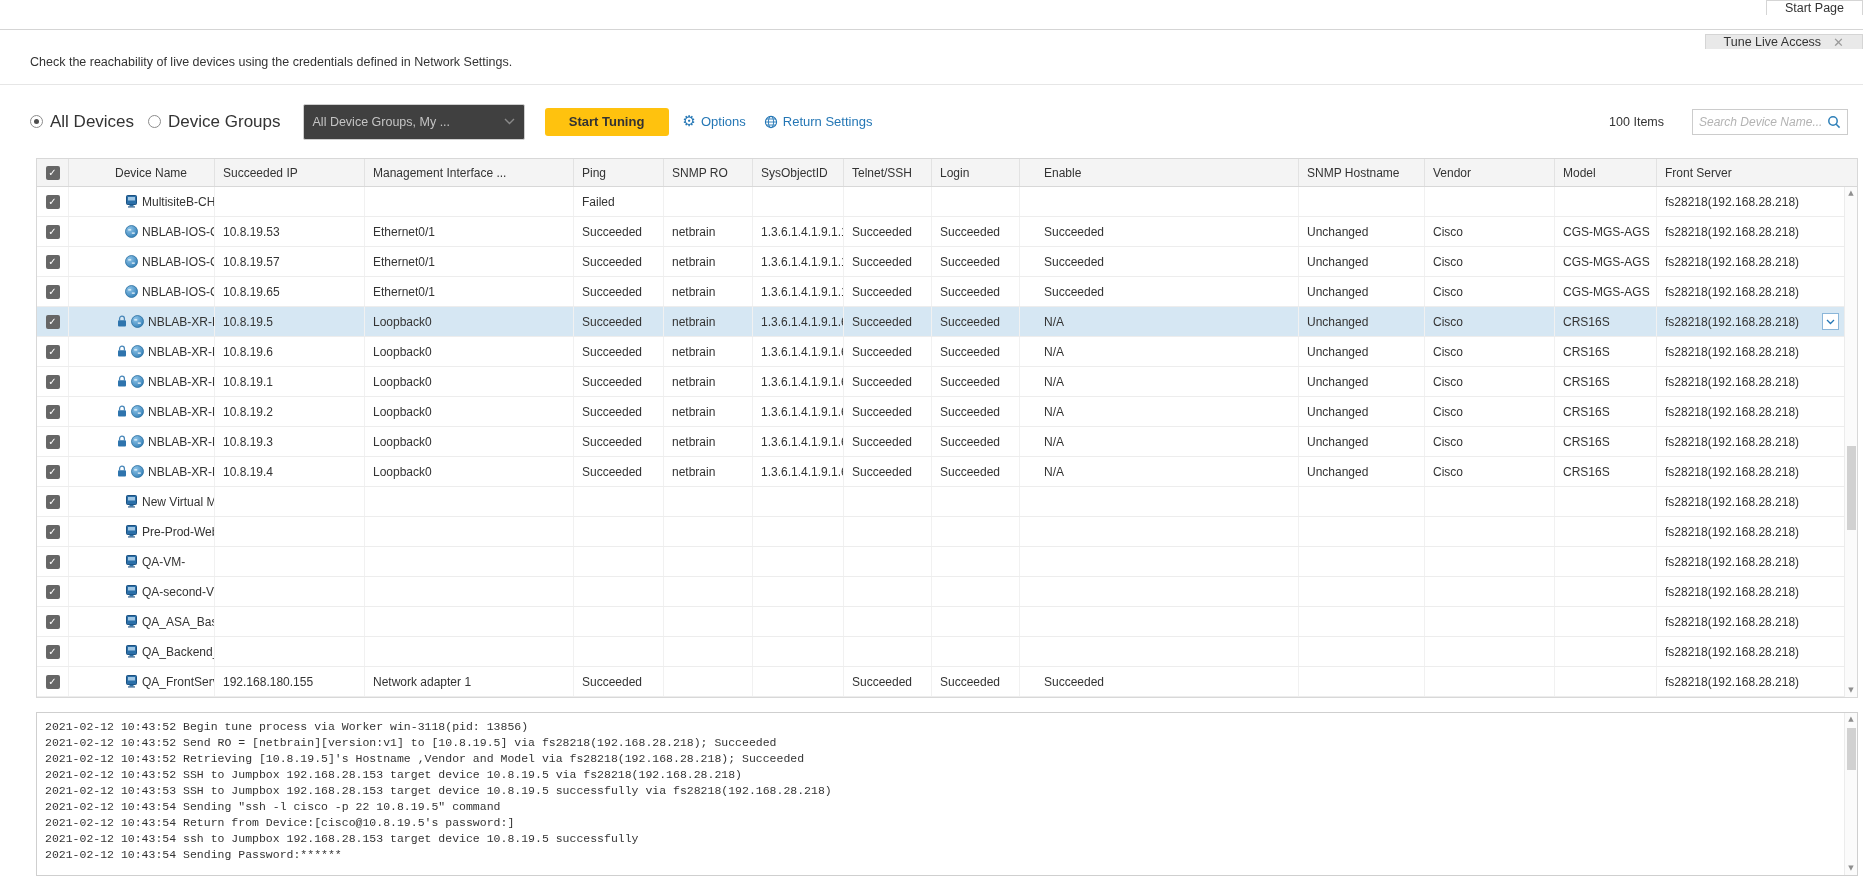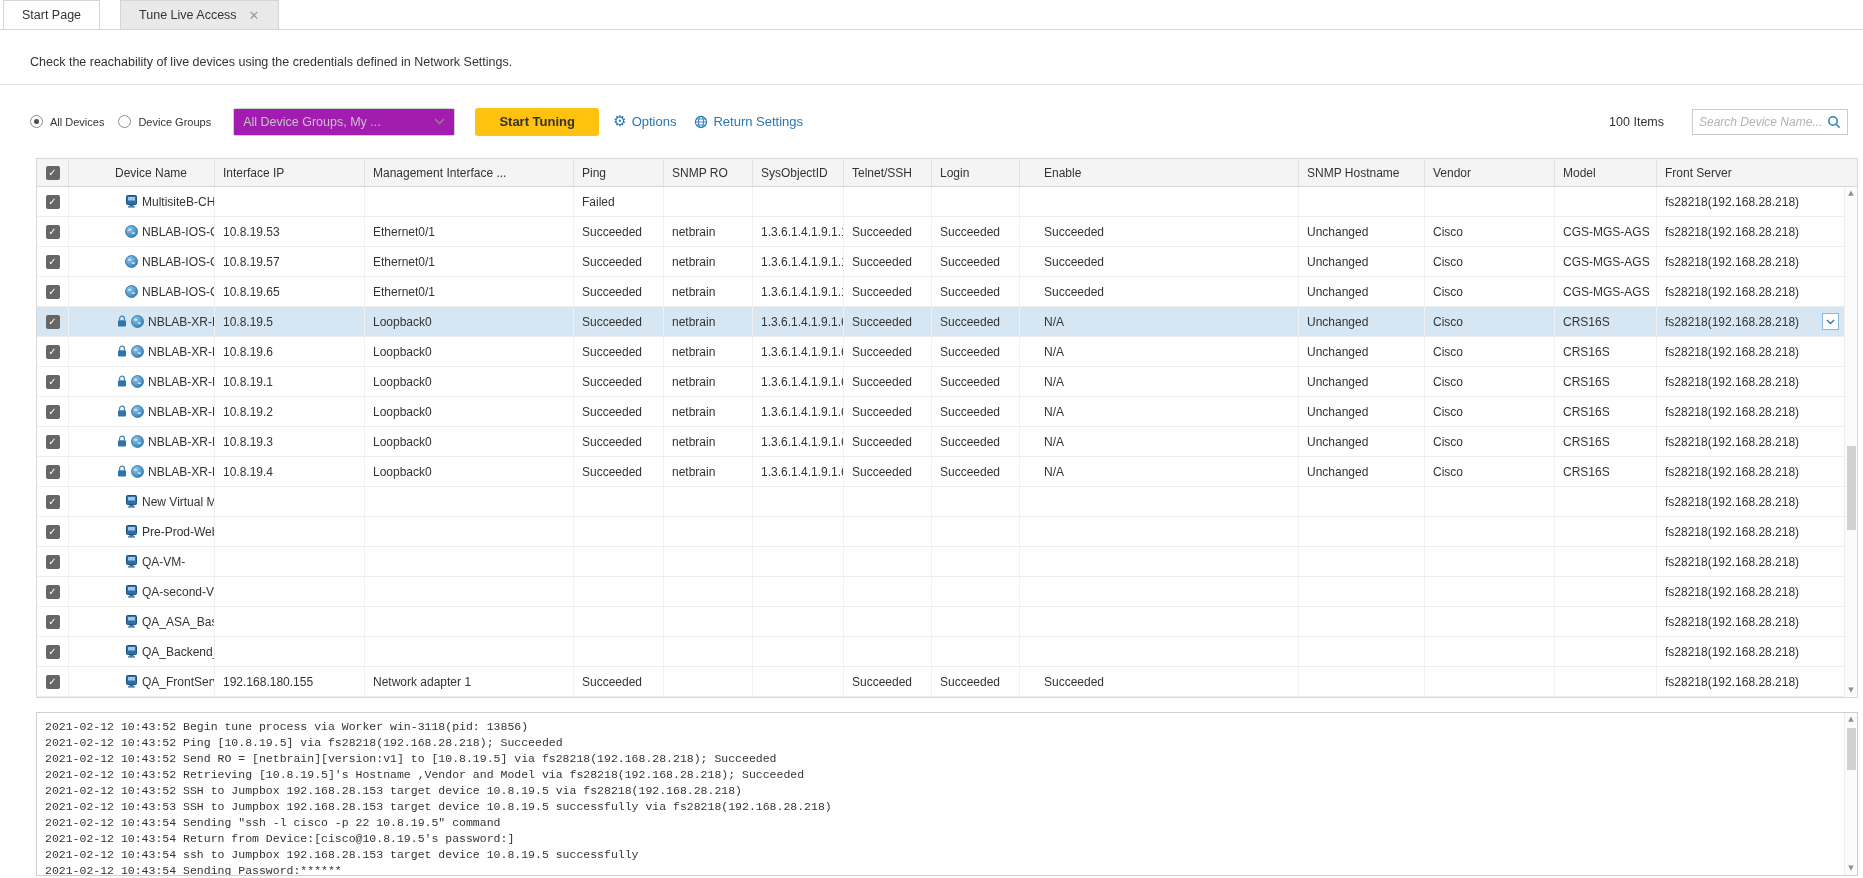--- a/index.html
+++ b/index.html
@@ -12,22 +12,23 @@
     position: relative;
   }
 
   
   .tabbar {
     height: 30px;
     border-bottom: 1px solid #d5d5d5;
     display: flex;
     align-items: flex-end;
     padding-left: 3px;
-    gap: 20px;
+    gap: 0;
     background: #fff;
+    flex-direction: column;
   }
   .tab {
     height: 29px;
     display: flex;
     align-items: center;
     padding: 0 18px;
     border: 1px solid #d5d5d5;
     border-bottom: none;
     font-size: 12.5px;
     color: #333;
@@ -51,27 +52,27 @@
   .radio { display: inline-flex; align-items: center; margin-right: 14px; cursor: default; }
   .radio-circle {
     width: 13px; height: 13px;
     border: 1px solid #8c8c8c; border-radius: 50%;
     margin-right: 7px; position: relative; background: #fff;
   }
   .radio-circle.on::after {
     content: ''; position: absolute; left: 3px; top: 3px; right: 3px; bottom: 3px;
     background: #4d4d4d; border-radius: 50%;
   }
-  .radio-label { font-size: 11px; }
+  .radio-label { font-size: 17px; }
   .combo {
-    width: 222px; height: 28px;
+    width: 222px; height: 36px;
     border: 1px solid #cfcfcf; border-radius: 2px;
     display: flex; align-items: center; justify-content: space-between;
     padding: 0 9px; color: #c4c4c4; font-size: 12.5px;
-    margin-left: 8px; margin-right: 20px; background: #a21caf;
+    margin-left: 8px; margin-right: 20px; background: #404040;
   }
   .btn-start {
     width: 124px; height: 28px;
     background: #ffc20e; border: none; border-radius: 3px;
     display: flex; align-items: center; justify-content: center;
     font-weight: bold; font-size: 13px; color: #333;
     margin-right: 14px; font-family: "Liberation Sans", sans-serif; cursor: pointer;
   }
   .tool-link {
     display: inline-flex; align-items: center; gap: 5px;
@@ -243,21 +244,21 @@
     </svg>
   </div>
 </div>
 
 <div class="table">
   <div class="thead">
     <div class="th c0">
       <span class="cb">✓</span>
     </div>
     <div class="th c1">Device Name</div>
-    <div class="th c2">Interface IP</div>
+    <div class="th c2">Succeeded IP</div>
     <div class="th c3">Management Interface ...</div>
     <div class="th c4">Ping</div>
     <div class="th c5">SNMP RO</div>
     <div class="th c6">SysObjectID</div>
     <div class="th c7">Telnet/SSH</div>
     <div class="th c8">Login</div>
     <div class="th c9">Enable</div>
     <div class="th c10">SNMP Hostname</div>
     <div class="th c11">Vendor</div>
     <div class="th c12">Model</div>
@@ -775,21 +776,20 @@
   <div class="vscroll">
     <div class="scroll-btn up">▲</div>
     <div class="scroll-thumb" style="top:259px;height:84px;"></div>
     <div class="scroll-btn down">▼</div>
   </div>
 </div>
 
 <div class="log">
   <div class="log-lines" id="log-lines">
       <div class="log-line">2021-02-12 10:43:52 Begin tune process via Worker win-3118(pid: 13856)</div>
-      <div class="log-line">2021-02-12 10:43:52 Ping [10.8.19.5] via fs28218(192.168.28.218); Succeeded</div>
       <div class="log-line">2021-02-12 10:43:52 Send RO = [netbrain][version:v1] to [10.8.19.5] via fs28218(192.168.28.218); Succeeded</div>
       <div class="log-line">2021-02-12 10:43:52 Retrieving [10.8.19.5]'s Hostname ,Vendor and Model via fs28218(192.168.28.218); Succeeded</div>
       <div class="log-line">2021-02-12 10:43:52 SSH to Jumpbox 192.168.28.153 target device 10.8.19.5 via fs28218(192.168.28.218)</div>
       <div class="log-line">2021-02-12 10:43:53 SSH to Jumpbox 192.168.28.153 target device 10.8.19.5 successfully via fs28218(192.168.28.218)</div>
       <div class="log-line">2021-02-12 10:43:54 Sending "ssh -l cisco -p 22 10.8.19.5" command</div>
       <div class="log-line">2021-02-12 10:43:54 Return from Device:[cisco@10.8.19.5's password:]</div>
       <div class="log-line">2021-02-12 10:43:54 ssh to Jumpbox 192.168.28.153 target device 10.8.19.5 successfully</div>
       <div class="log-line">2021-02-12 10:43:54 Sending Password:******</div>
     </div>
   <div class="vscroll">

